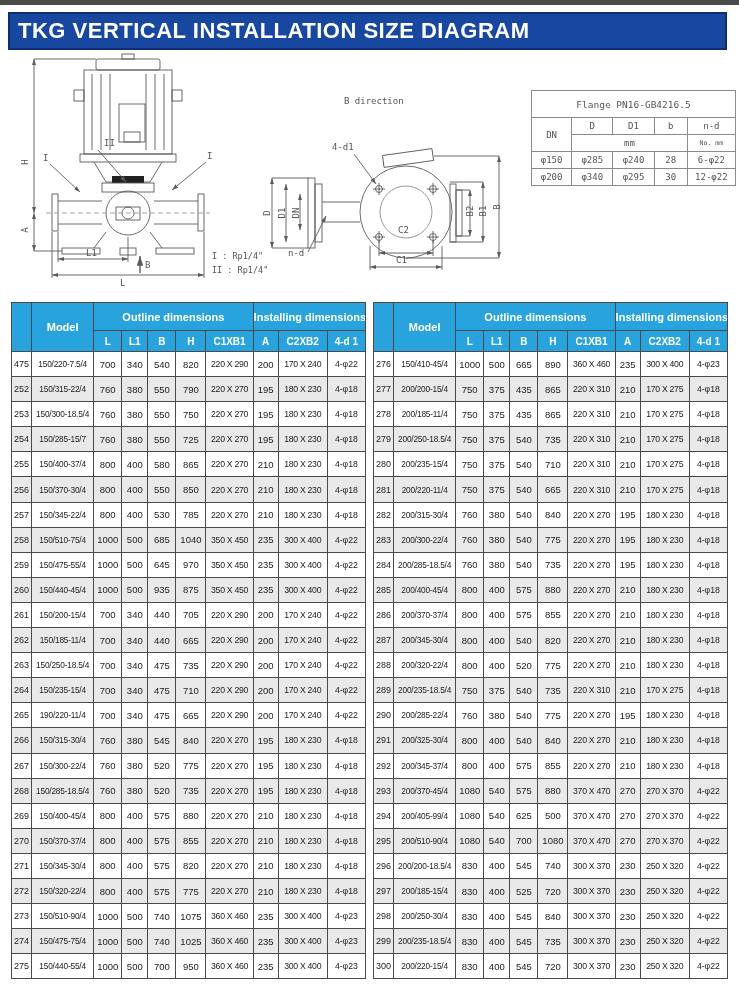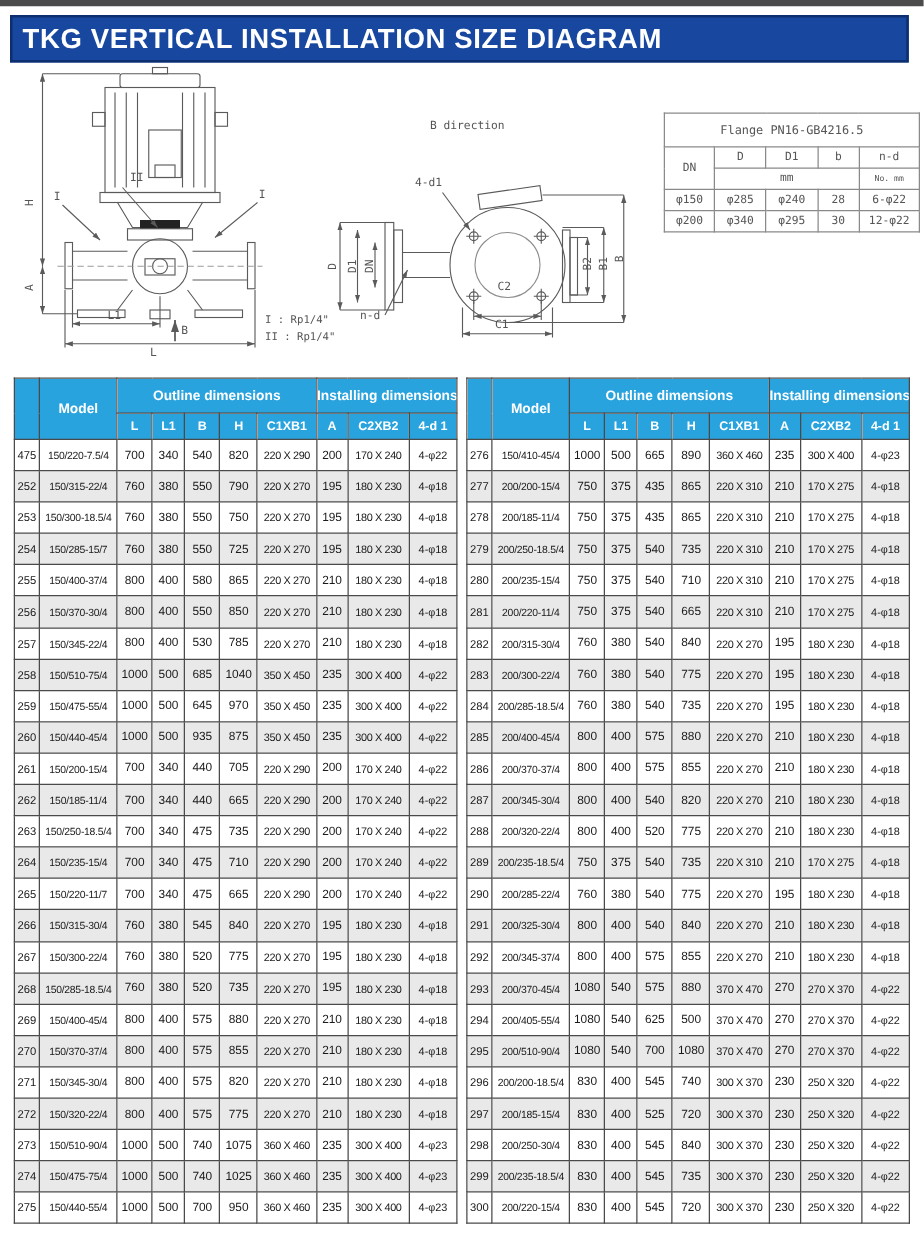--- a/index.html
+++ b/index.html
@@ -418,21 +418,21 @@
           <td>340</td>
           <td>475</td>
           <td>710</td>
           <td>220 X 290</td>
           <td>200</td>
           <td>170 X 240</td>
           <td>4-φ22</td>
         </tr>
         <tr>
           <td>265</td>
-          <td>150/220-11/7</td>
+          <td>190/220-11/4</td>
           <td>700</td>
           <td>340</td>
           <td>475</td>
           <td>665</td>
           <td>220 X 290</td>
           <td>200</td>
           <td>170 X 240</td>
           <td>4-φ22</td>
         </tr>
         <tr class="alt">
@@ -801,21 +801,21 @@
           <td>540</td>
           <td>575</td>
           <td>880</td>
           <td>370 X 470</td>
           <td>270</td>
           <td>270 X 370</td>
           <td>4-φ22</td>
         </tr>
         <tr>
           <td>294</td>
-          <td>200/405-55/4</td>
+          <td>200/405-99/4</td>
           <td>1080</td>
           <td>540</td>
           <td>625</td>
           <td>500</td>
           <td>370 X 470</td>
           <td>270</td>
           <td>270 X 370</td>
           <td>4-φ22</td>
         </tr>
         <tr class="alt">

